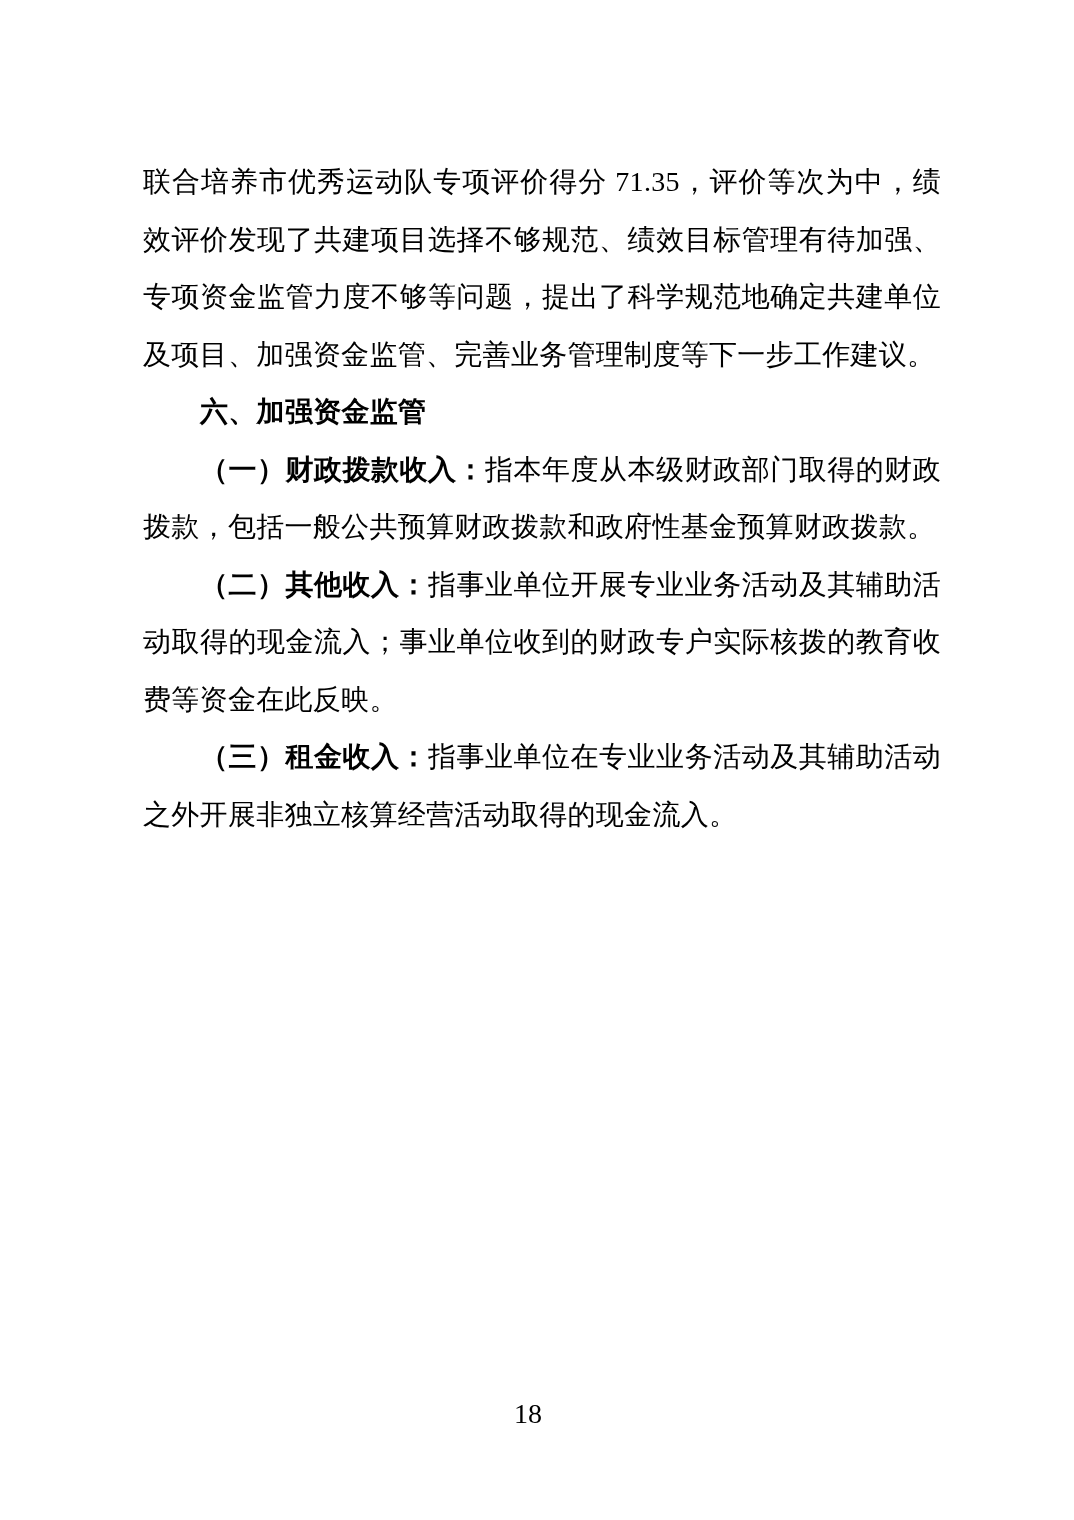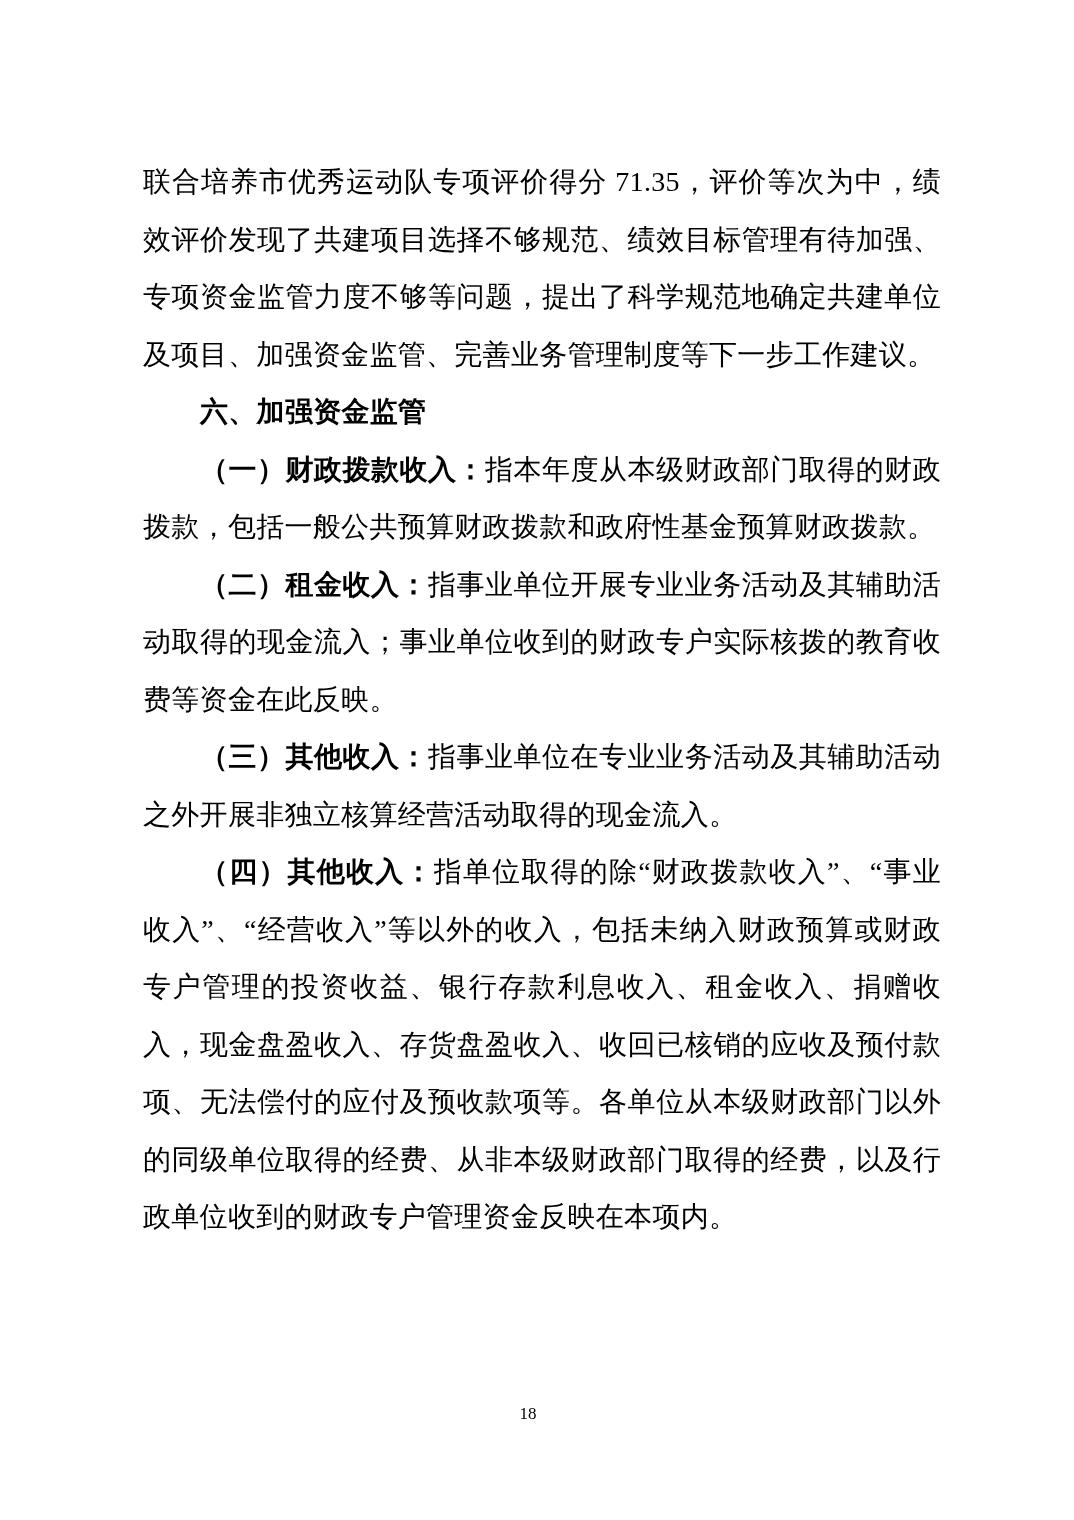--- a/index.html
+++ b/index.html
@@ -42,41 +42,40 @@
   }
   .term {
     font-weight: bold;
   }
   .page-number {
     position: absolute;
     left: 0;
     right: 0;
     top: 1400px;
     text-align: center;
-    font-size: 17px;
+    font-size: 28px;
     line-height: 28px;
     font-family: "Liberation Serif", "DejaVu Serif", serif;
     color: #000000;
   }
 </style>
 </head>
 <body>
 
 <div class="page">
   <div class="content">
 
     <p class="para">联合培养市优秀运动队专项评价得分 71.35，评价等次为中，绩效评价发现了共建项目选择不够规范、绩效目标管理有待加强、专项资金监管力度不够等问题，提出了科学规范地确定共建单位及项目、加强资金监管、完善业务管理制度等下一步工作建议。</p>
 
     <p class="para heading indent">六、加强资金监管</p>
 
     <p class="para indent"><b class="term">（一）财政拨款收入：</b><span>指本年度从本级财政部门取得的财政拨款，包括一般公共预算财政拨款和政府性基金预算财政拨款。</span></p>
 
-    <p class="para indent"><b class="term">（二）租金收入：</b><span>指事业单位开展专业业务活动及其辅助活动取得的现金流入；事业单位收到的财政专户实际核拨的教育收费等资金在此反映。</span></p>
+    <p class="para indent"><b class="term">（二）其他收入：</b><span>指事业单位开展专业业务活动及其辅助活动取得的现金流入；事业单位收到的财政专户实际核拨的教育收费等资金在此反映。</span></p>
 
-    <p class="para indent"><b class="term">（三）其他收入：</b><span>指事业单位在专业业务活动及其辅助活动之外开展非独立核算经营活动取得的现金流入。</span></p>
+    <p class="para indent"><b class="term">（三）租金收入：</b><span>指事业单位在专业业务活动及其辅助活动之外开展非独立核算经营活动取得的现金流入。</span></p>
 
-    <p class="para indent"><b class="term">（四）其他收入：</b><span>指单位取得的除“财政拨款收入”、“事业收入”、“经营收入”等以外的收入，包括未纳入财政预算或财政专户管理的投资收益、银行存款利息收入、租金收入、捐赠收入，现金盘盈收入、存货盘盈收入、收回已核销的应收及预付款项、无法偿付的应付及预收款项等。各单位从本级财政部门以外的同级单位取得的经费、从非本级财政部门取得的经费，以及行政单位收到的财政专户管理资金反映在本项内。</span></p>
 
 
   </div>
 
   <div class="page-number">18</div>
 </div>
 
 </body></html>

